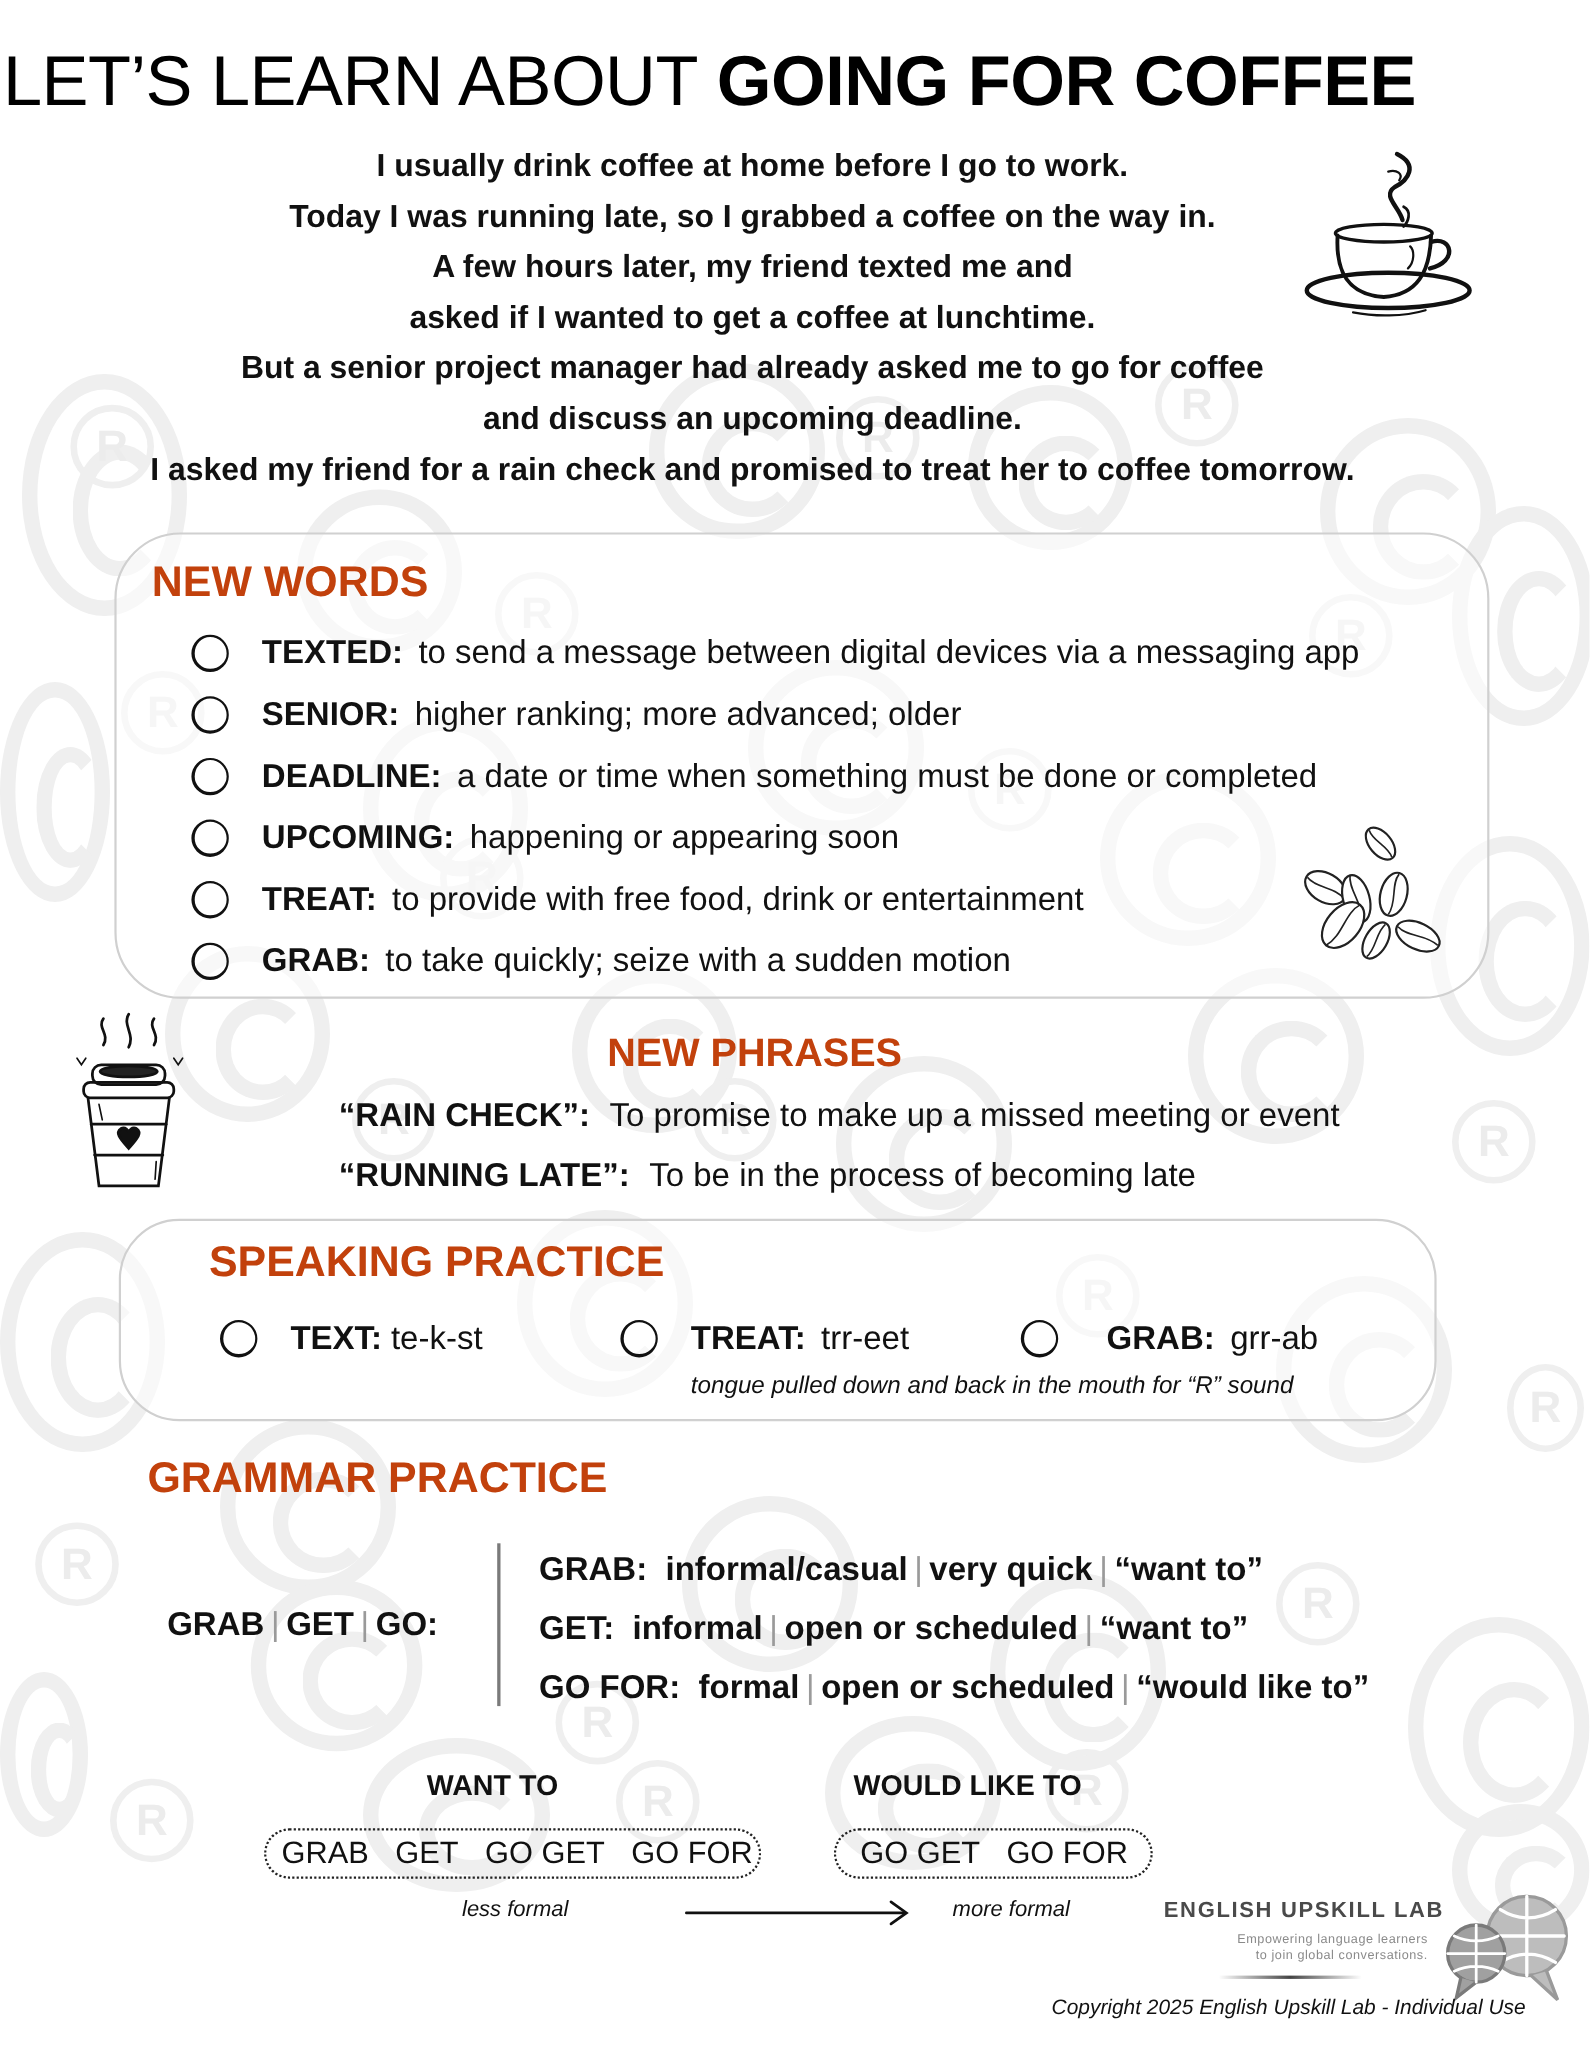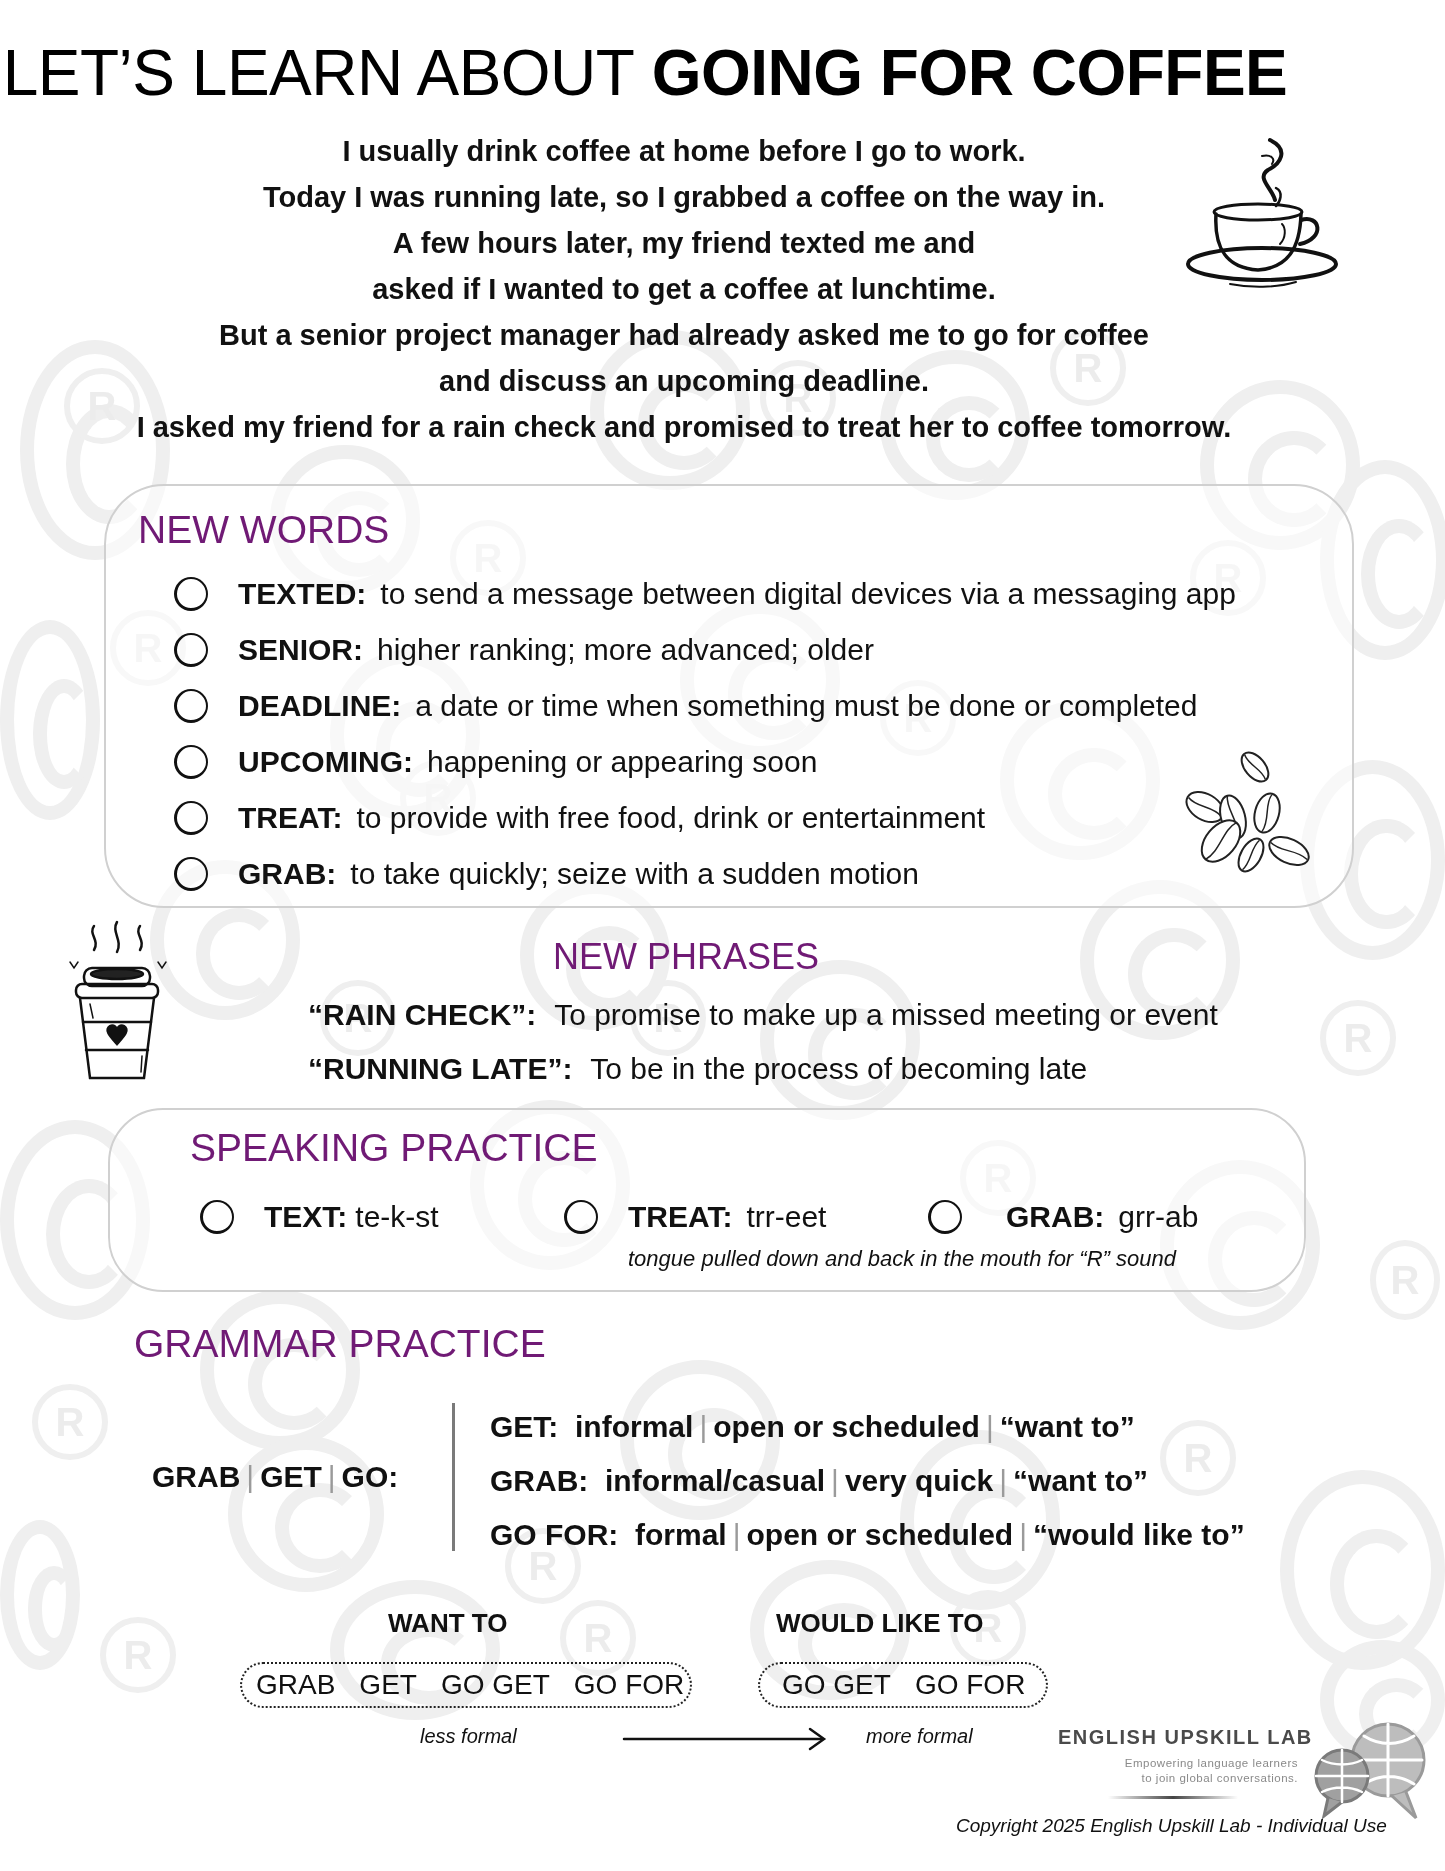--- a/index.html
+++ b/index.html
@@ -23,21 +23,21 @@
 
   .story { left: 64px; width: 1240px; top: 128px; text-align: center; font-weight: bold; font-size: 29px; line-height: 46px; }
   .story p { white-space: nowrap; }
 
   .cup { left: 1180px; top: 128px; width: 170px; height: 170px; }
 
   .box { border: 2px solid #d0d0d0; border-radius: 60px; background: rgba(255,255,255,0.55); }
   .box-words { left: 104px; top: 484px; width: 1250px; height: 424px; }
   .box-speak { left: 108px; top: 1108px; width: 1198px; height: 184px; border-radius: 55px; }
 
-  .h2 { font-weight: normal; font-size: 39px; color: #701a75; white-space: nowrap; }
+  .h2 { font-weight: bold; font-size: 39px; color: #c2410c; white-space: nowrap; }
   .words-title { left: 138px; top: 508px; }
   .word-list { left: 174px; top: 566px; }
   .word-row { display: flex; align-items: center; height: 56px; font-size: 30px; white-space: nowrap; }
   .circle { width: 34px; height: 34px; border-radius: 50%; border: 2px solid #111;
             border-left-width: 3px; border-bottom-width: 3px; display: inline-block; margin-right: 30px; flex: none; }
   .term { font-weight: bold; margin-right: 14px; }
 
   .beans { left: 1175px; top: 745px; width: 140px; height: 130px; }
 
   .phrases-title { left: 0; width: 1372px; text-align: center; top: 936px; font-size: 36px; }
@@ -283,26 +283,26 @@
 </div>
 <div class="abs speak-note">tongue pulled down and back in the mouth for “R” sound</div>
 
 <h2 class="abs h2 grammar-title">GRAMMAR PRACTICE</h2>
 <div class="abs ggg">
   <span>GRAB</span><span class="pipe">|</span><span>GET</span><span class="pipe">|</span><span>GO:</span>
 </div>
 <div class="abs vline"></div>
 <div class="abs rules">
   <div class="rule-row">
+    <span>GRAB:</span>&nbsp;
+    <span>informal/casual</span><span class="pipe">|</span><span>very quick</span><span class="pipe">|</span><span>“want to”</span>
+  </div>
+  <div class="rule-row">
     <span>GET:</span>&nbsp;
     <span>informal</span><span class="pipe">|</span><span>open or scheduled</span><span class="pipe">|</span><span>“want to”</span>
-  </div>
-  <div class="rule-row">
-    <span>GRAB:</span>&nbsp;
-    <span>informal/casual</span><span class="pipe">|</span><span>very quick</span><span class="pipe">|</span><span>“want to”</span>
   </div>
   <div class="rule-row">
     <span>GO FOR:</span>&nbsp;
     <span>formal</span><span class="pipe">|</span><span>open or scheduled</span><span class="pipe">|</span><span>“would like to”</span>
   </div>
 </div>
 
 <div class="abs form-h wt-h">WANT TO</div>
 <div class="abs form-h wlt-h">WOULD LIKE TO</div>
 

